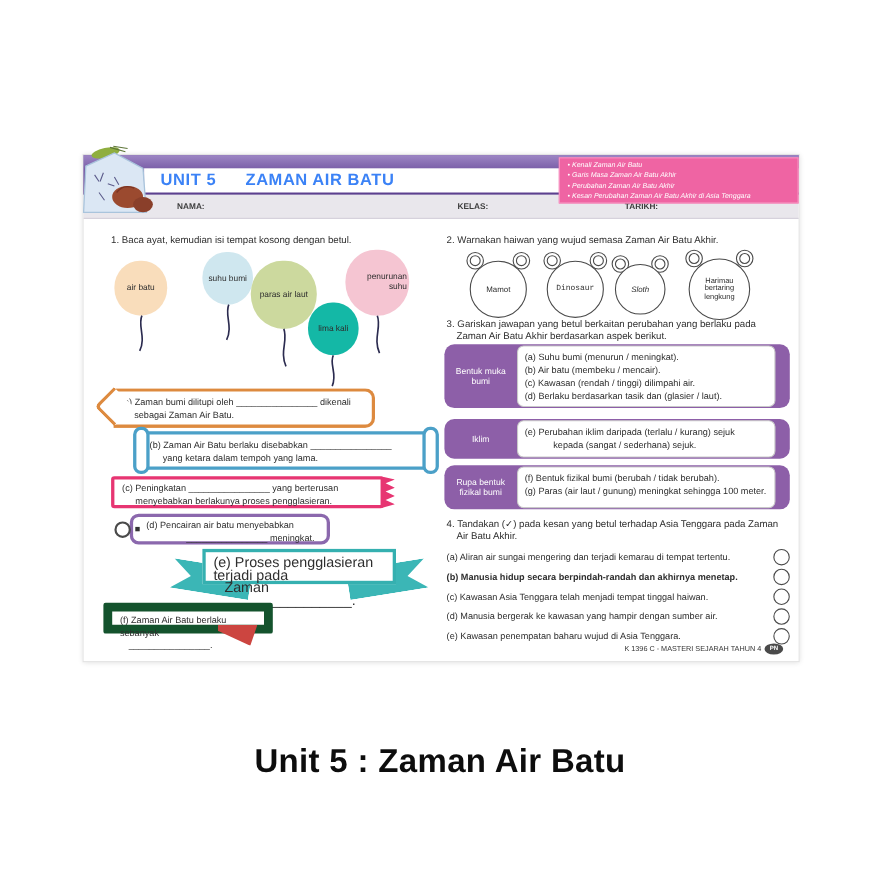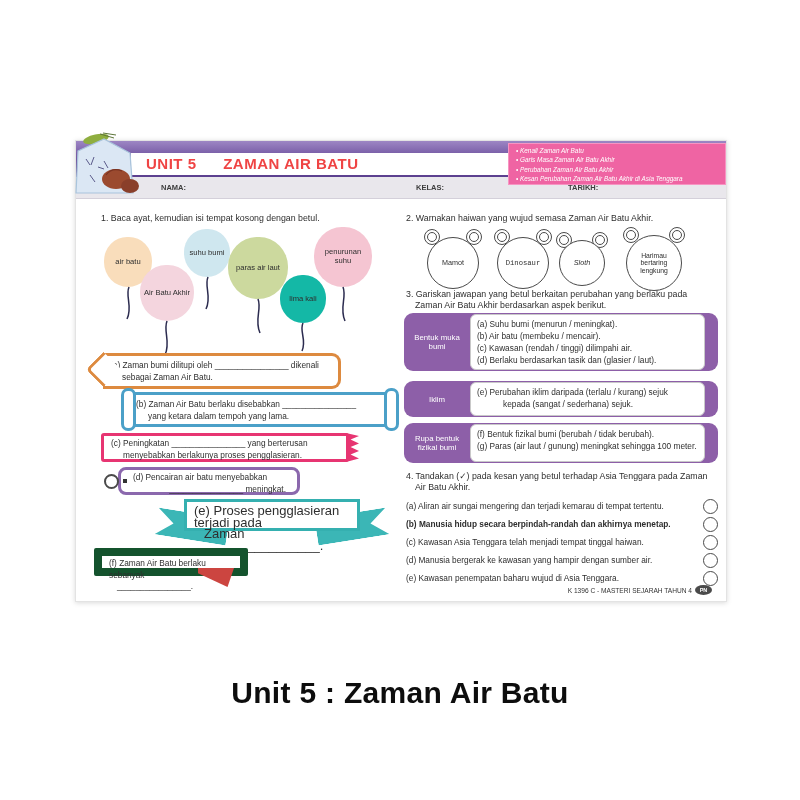--- a/index.html
+++ b/index.html
@@ -5,41 +5,41 @@
   html,body{margin:0;padding:0;}
   body{width:800px;height:800px;background:#ffffff;position:relative;
        font-family:"Liberation Sans", sans-serif;color:#333;}
   .sheet{position:absolute;left:75px;top:140px;width:650px;height:460px;background:#fff;
          border:1px solid #e3e3e3;box-shadow:0 1px 5px rgba(0,0,0,.15);overflow:visible;}
 
   
   .hdr-band{position:absolute;left:0;top:0;width:100%;height:36px;
             background:linear-gradient(180deg,#9d86c4 0%,#7a5fa8 35%,#5b3f8e 100%);}
   .hdr-white{position:absolute;left:55px;top:12px;right:0;height:22px;background:#fff;}
-  .hdr-title{position:absolute;left:70px;top:14px;font-size:15px;font-weight:bold;color:#ef4444;letter-spacing:.5px;}
+  .hdr-title{position:absolute;left:70px;top:14px;font-size:15px;font-weight:bold;color:#3b82f6;letter-spacing:.5px;}
   .hdr-title .gap{display:inline-block;width:22px;}
   .topics{position:absolute;right:0;top:2px;width:218px;height:42px;background:#ef64a3;
           border:1px solid #f794c2;box-sizing:border-box;padding:2px 5px 2px 7px;z-index:5;}
   .topics .t{font-size:6.4px;font-style:italic;color:#fff;line-height:9.3px;white-space:nowrap;overflow:hidden;}
   .topics .t::before{content:"• ";}
   .info-band{position:absolute;left:0;top:36px;width:100%;height:21px;background:#e9e7ec;
              border-bottom:1px solid #d4d0da;}
   .info-band .f{position:absolute;top:6px;font-size:7.5px;font-weight:bold;color:#3d3d3d;}
   .f-nama{left:85px;} .f-kelas{left:340px;} .f-tarikh{left:492px;}
 
   
   .illus{position:absolute;left:-6px;top:-10px;z-index:6;}
 
   
   .qtext{position:absolute;font-size:8.8px;color:#2e2e2e;line-height:11px;}
 
   
   .balloons{position:absolute;left:20px;top:86px;width:302px;height:132px;}
   .balloon{position:absolute;display:flex;flex-direction:column;align-items:center;}
-  .bubble{display:flex;align-items:center;justify-content:center;text-align:center;
+  .bubble{display:flex;align-items:center;justify-content:center;text-align:right;
           border-radius:48% 48% 50% 50%;font-size:7.6px;color:#2e2e2e;line-height:8.6px;padding:2px;box-sizing:border-box;}
   .b1{left:8px;top:10px;}   .b1 .bubble{width:48px;height:50px;}
   .b2{left:44px;top:38px;}  .b2 .bubble{width:54px;height:56px;}
   .b3{left:88px;top:2px;}   .b3 .bubble{width:46px;height:48px;}
   .b4{left:132px;top:10px;} .b4 .bubble{width:60px;height:62px;}
   .b5{left:184px;top:48px;} .b5 .bubble{width:46px;height:48px;}
   .b6{left:218px;top:0px;}  .b6 .bubble{width:58px;height:60px;}
   .string{margin-top:-1px;}
 
   
@@ -143,26 +143,20 @@
 
   <div class="qtext" style="left:25px;top:72px;">1. Baca ayat, kemudian isi tempat kosong dengan betul.</div>
 
   <div class="balloons">
     <div class="balloon b1">
       <div class="bubble" style="background-color: rgb(249, 221, 187);">air batu</div>
       <svg class="string" width="12" height="34" viewBox="0 0 12 34">
           <path d="M7 1 C3 10,11 21,5 33" stroke="#2b2b4f" stroke-width="1.5" fill="none"></path>
         </svg>
     </div>
-    <div class="balloon b2">
-      <div class="bubble" style="background-color: rgb(244, 213, 222);">Air Batu Akhir</div>
-      <svg class="string" width="12" height="36" viewBox="0 0 12 36">
-          <path d="M6 1 C2 11,10 22,4 35" stroke="#2b2b4f" stroke-width="1.5" fill="none"></path>
-        </svg>
-    </div>
     <div class="balloon b3">
       <div class="bubble" style="background-color: rgb(207, 231, 239);">suhu bumi</div>
       <svg class="string" width="12" height="34" viewBox="0 0 12 34">
           <path d="M7 1 C3 10,11 21,5 33" stroke="#2b2b4f" stroke-width="1.5" fill="none"></path>
         </svg>
     </div>
     <div class="balloon b4">
       <div class="bubble" style="background-color: rgb(204, 217, 158);">paras air laut</div>
       <svg class="string" width="12" height="36" viewBox="0 0 12 36">
           <path d="M6 1 C10 11,2 22,8 35" stroke="#2b2b4f" stroke-width="1.5" fill="none"></path>

